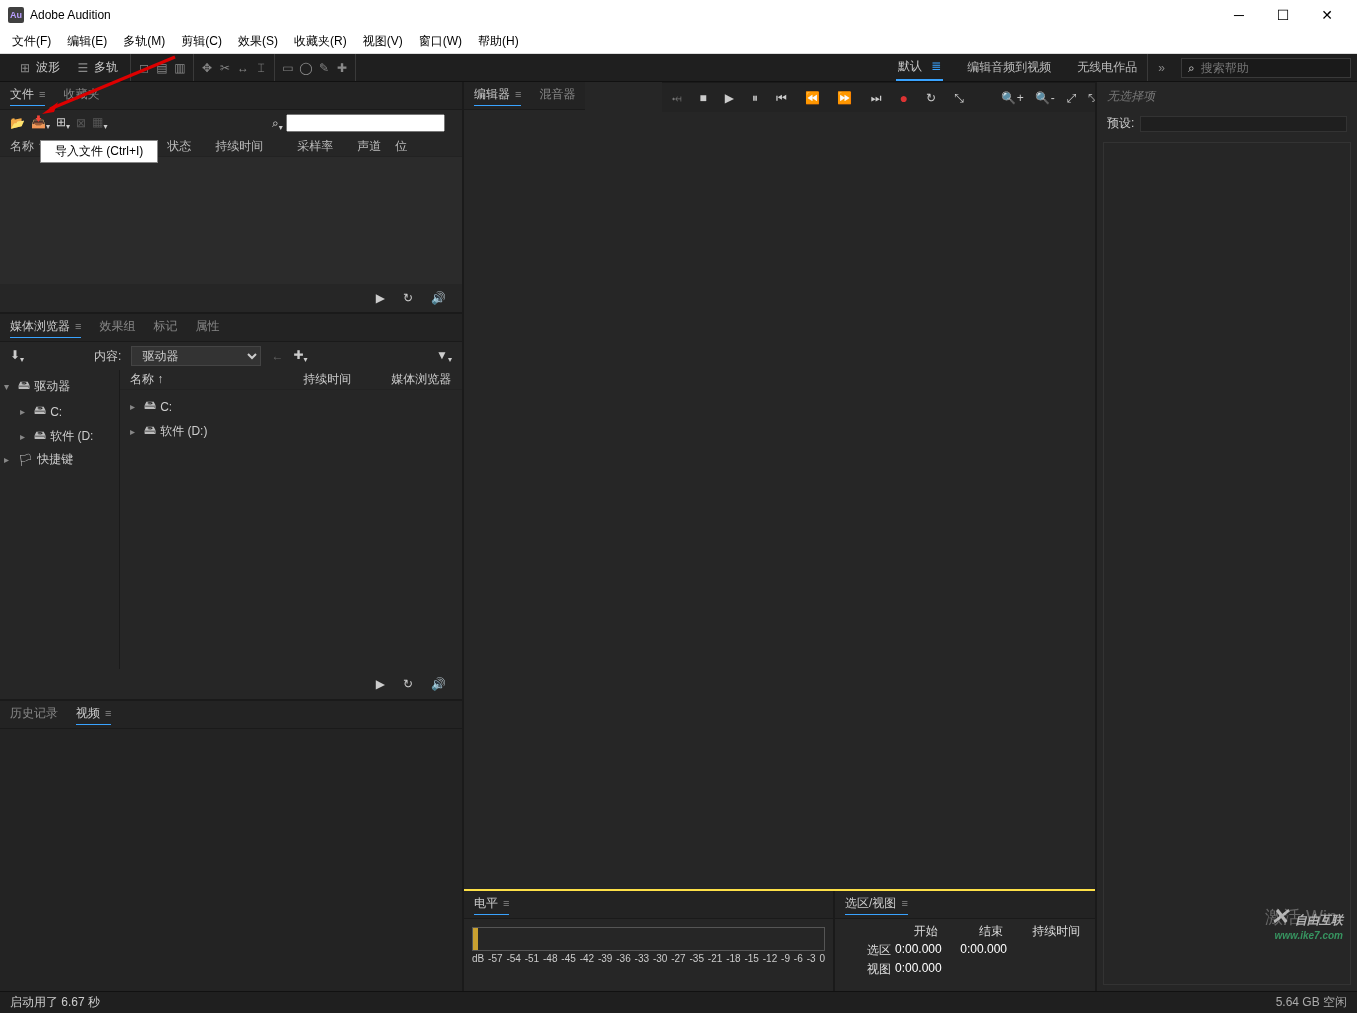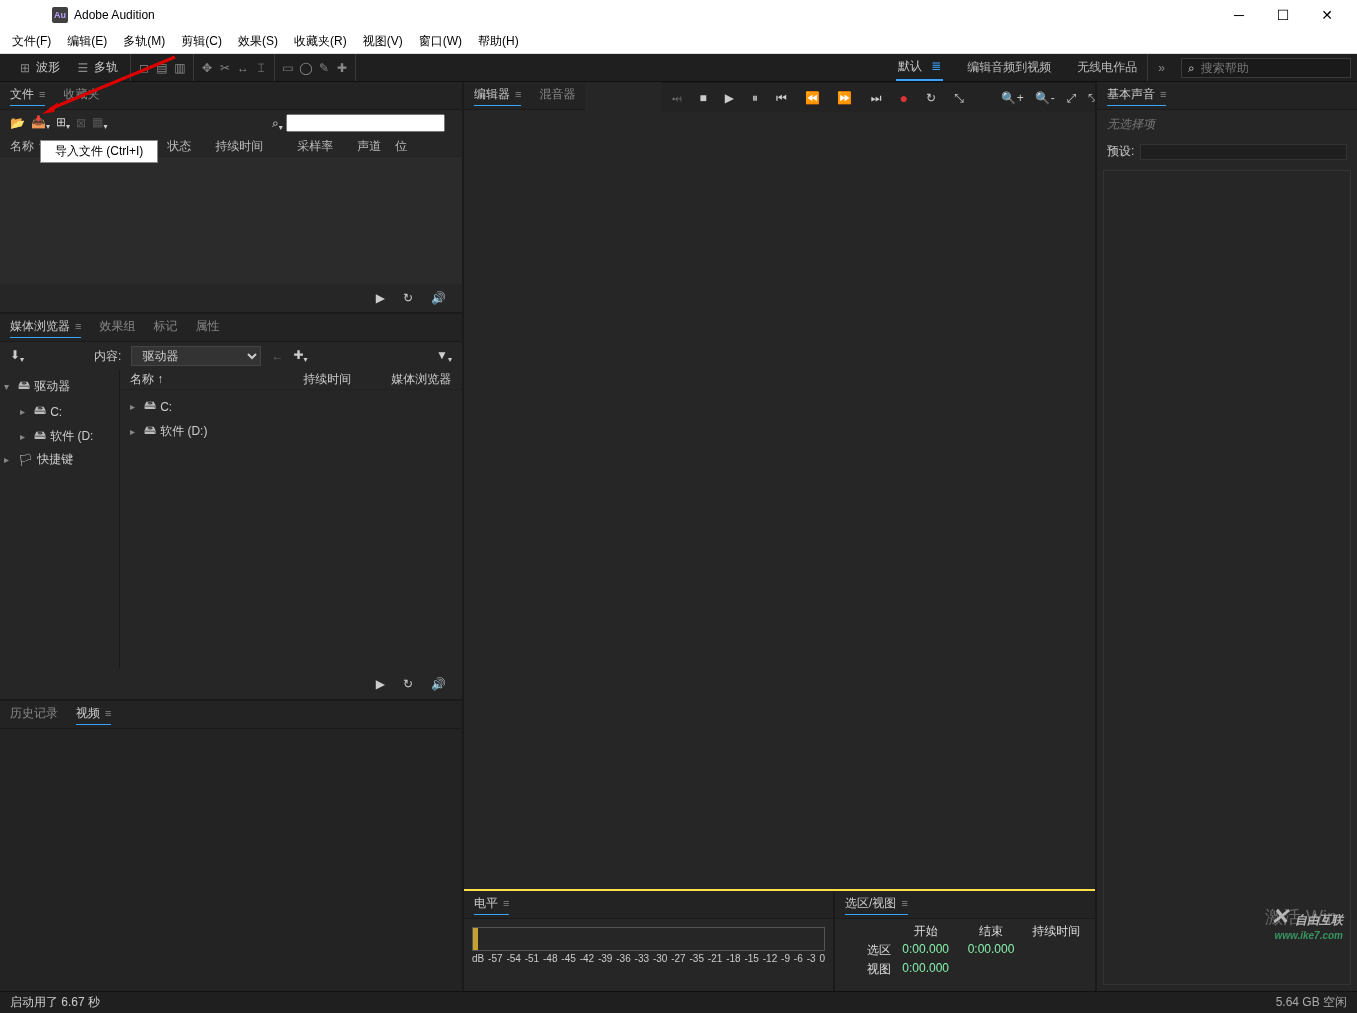--- a/index.html
+++ b/index.html
@@ -1,21 +1,21 @@
 <!DOCTYPE html>
 <html><head>
 <meta charset="utf-8">
 <style>
 * { margin: 0; padding: 0; box-sizing: border-box; font-family: "Microsoft YaHei", Arial, sans-serif; font-size: 12px; color: #ccc; user-select: none; }
 html, body { width: 1357px; height: 1013px; overflow: hidden; }
 .app { width: 1357px; height: 1013px; display: flex; flex-direction: column; background: #262626; }
 
 
 .titlebar { height: 30px; background: #fff; display: flex; align-items: center; padding: 0 8px; color: #000; }
-.titlebar .logo { width: 16px; height: 16px; background: #404040; color: #b99fff; display: flex; align-items: center; justify-content: center; font-size: 9px; font-weight: bold; border-radius: 2px; margin-right: 6px; margin-left: 44px; }
+.titlebar .logo { width: 16px; height: 16px; background: #404040; color: #b99fff; display: flex; align-items: center; justify-content: center; font-size: 9px; font-weight: bold; border-radius: 2px; margin-right: 6px; }
 .titlebar .title { color: #000; font-size: 12px; }
 .titlebar .win-controls { margin-left: auto; display: flex; }
 .titlebar .win-btn { width: 44px; height: 28px; display: flex; align-items: center; justify-content: center; color: #000; font-size: 14px; }
 
 
 .menubar { height: 24px; background: #fff; display: flex; align-items: center; padding: 0 4px; border-bottom: 1px solid #ddd; }
 .menubar .mitem { padding: 3px 8px; color: #000; font-size: 12px; }
 
 
 .toolbar { height: 28px; background: #1f1f1f; display: flex; align-items: center; padding: 0 6px; gap: 0; border-bottom: 1px solid #111; position: relative; }
@@ -77,21 +77,21 @@
 .bottom-row { display: flex; height: 100px; }
 .levels-panel { flex: 1; display: flex; flex-direction: column; border-right: 2px solid #1a1a1a; }
 .levels-body { flex: 1; position: relative; background: #262626; padding: 8px 8px 0 8px; }
 .level-box { border: 1px solid #555; height: 24px; position: relative; }
 .level-box::before { content:""; position:absolute; left:0; top:0; bottom:0; width: 5px; background: #c8a030; }
 .db-scale { display: flex; justify-content: space-between; color: #888; margin-top: 2px; }
 .db-scale span { font-size: 10px; }
 
 .selview-panel { width: 260px; display: flex; flex-direction: column; }
 .sv-table { display: grid; grid-template-columns: 48px 1fr 1fr 1fr; gap: 2px 4px; padding: 4px 8px; font-size: 11px;}
-.sv-table div { color: #86efac; text-align: center; }
+.sv-table div { color: #ffffff; text-align: left; }
 .sv-table .hdr { color: #ddd; text-align: center;}
 .sv-table .rlabel { text-align: right; color:#ddd; }
 
 .ess-panel { flex: 1; display: flex; flex-direction: column; }
 .ess-body { padding: 6px 10px; color: #777; font-style: italic; }
 .ess-row { display: flex; align-items: center; padding: 4px 10px; color: #aaa; gap: 6px;}
 .ess-row .dis-input { flex:1; height: 16px; background: #1f1f1f; border: 1px solid #333;}
 
 .statusbar { height: 22px; background: #1f1f1f; display: flex; align-items: center; padding: 0 10px; border-top: 1px solid #111; }
 .statusbar .right { margin-left: auto; color: #aaa; }
@@ -364,23 +364,20 @@
             <div>0:00.000</div>
             <div></div>
               <div></div>
           </div>
         </div>
       </div>
     </div>
 
     <div class="col-right">
       <div class="ess-panel">
-        <div class="panel-tabbar">
-          <span class="ptab active"><span>基本声音</span><span class="plist"> ≡</span></span>
-        </div>
         <div class="ess-body">无选择项</div>
         <div class="ess-row">
           <span>预设:</span>
           <div class="dis-input"></div>
         </div>
         <div style="flex:1; border:1px solid #333; margin:6px;"></div>
       </div>
     </div>
 
   </div>

